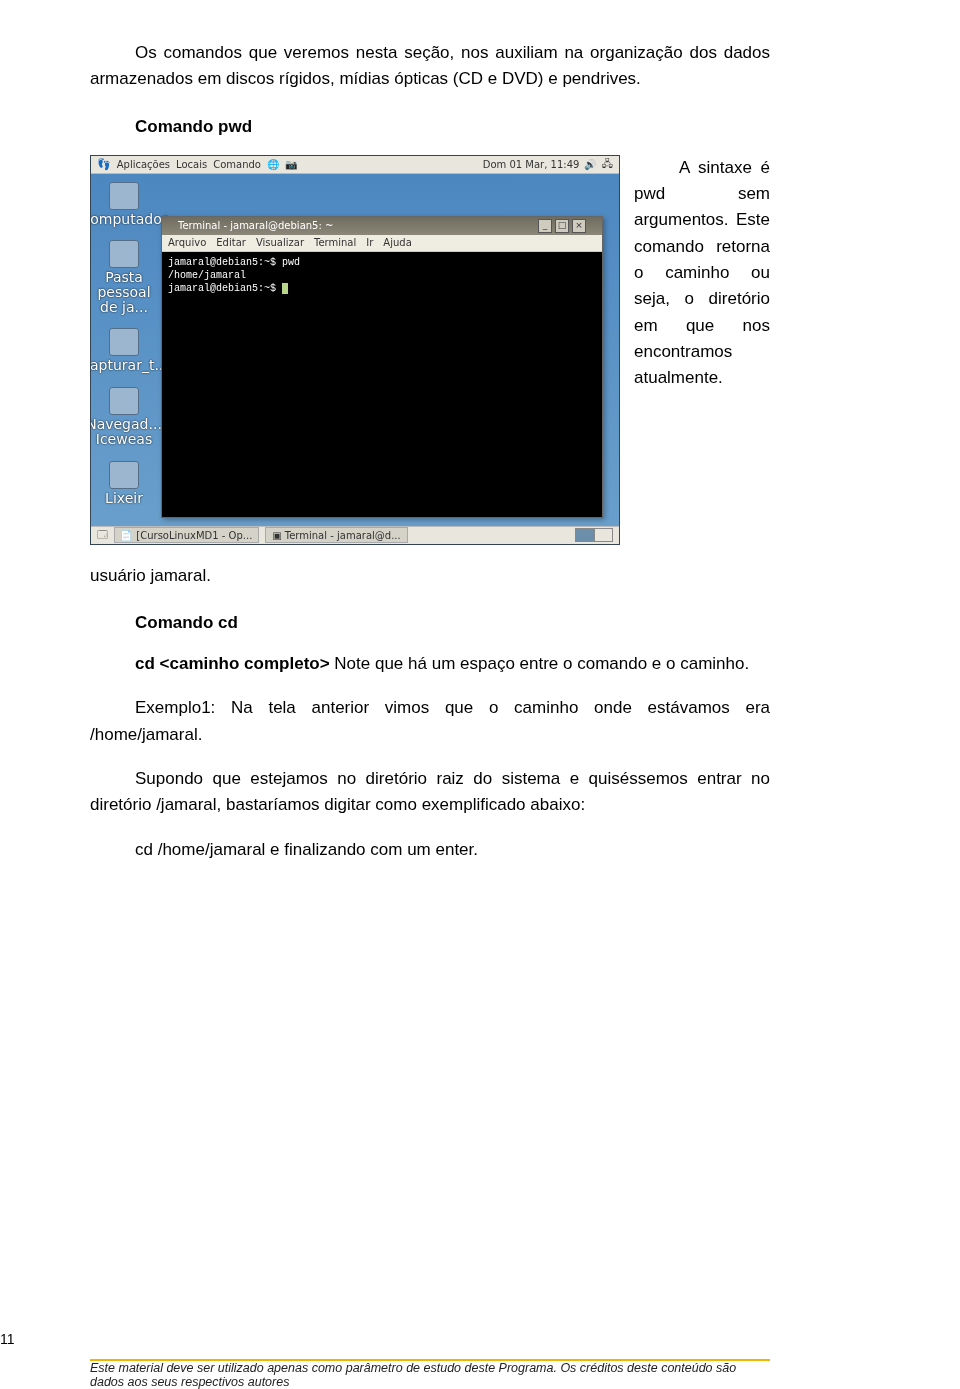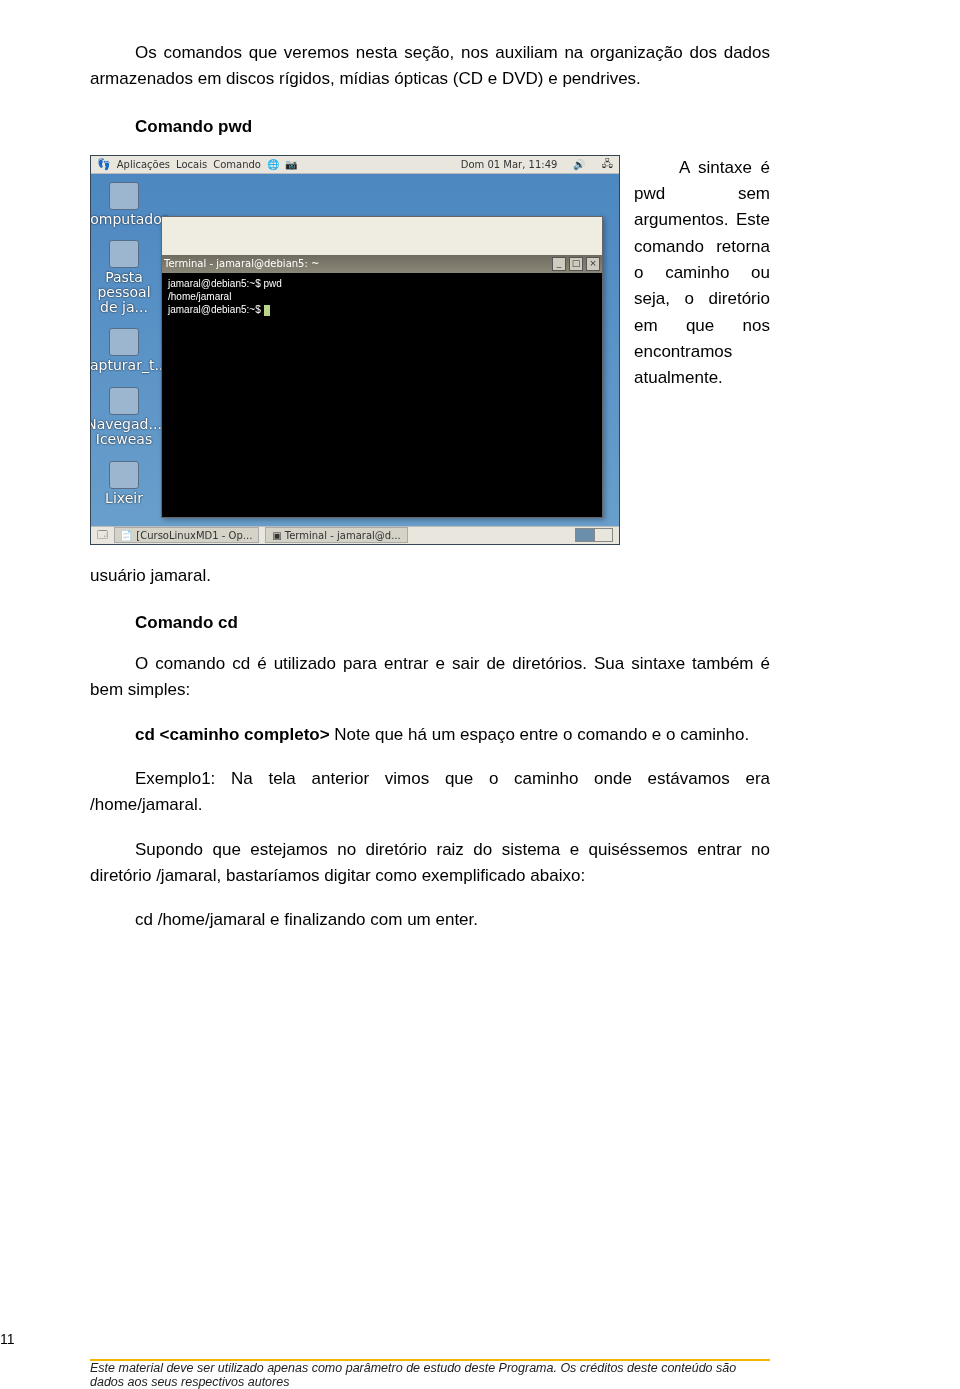--- a/index.html
+++ b/index.html
@@ -74,21 +74,21 @@
     background: #e9e6dd;
     border-bottom: 1px solid #bbb;
     display: flex;
     align-items: center;
     font-size: 10px;
     color: #333;
     padding: 0 6px;
     box-sizing: border-box;
   }
   .gnome-panel .left { display:flex; gap:6px; align-items:center; }
-  .gnome-panel .right { margin-left:auto; display:flex; gap:16px; align-items:center; }
+  .gnome-panel .right { margin-left:auto; display:flex; gap:5px; align-items:center; }
   .foot-icon { font-size:11px; }
   .gnome-bottom {
     position: absolute;
     bottom: 0; left: 0; right: 0;
     height: 18px;
     background: #e9e6dd;
     border-top: 1px solid #bbb;
     display:flex;
     align-items:center;
     font-size:10px;
@@ -114,26 +114,26 @@
 
   .term-window {
     position:absolute;
     top:60px; left:70px;
     width:440px; height:300px;
     border:1px solid #666;
     box-shadow:2px 2px 5px rgba(0,0,0,.3);
     background:#efece1;
     display:flex; flex-direction:column;
   }
-  .term-title { height:18px; background:linear-gradient(#6f6b5e,#8b8778); color:#fff; font-size:10px; display:flex; align-items:center; padding:0 2px;margin-top:38px; }
+  .term-title { height:18px; background:linear-gradient(#6f6b5e,#8b8778); color:#fff; font-size:10px; display:flex; align-items:center; padding:0 16px; }
   .term-title .wbtns { margin-left:auto; display:flex; gap:3px; }
   .wbtn { width:12px; height:12px; background:#cfcbbf; border:1px solid #555; font-size:9px; line-height:10px; text-align:center; color:#333; }
   .term-menu { height:16px; font-size:10px; display:flex; gap:10px; align-items:center; padding:0 6px; color:#333; background:#efece1; border-bottom:1px solid #ccc; }
   .term-menu span { }
-  .term-body { flex:1; background:#000; color:#fff; font-family:Liberation Sans, sans-serif; font-size:10px; padding:4px 6px; line-height:1.3; }
+  .term-body { flex:1; background:#000; color:#fff; font-family:Liberation Mono, monospace; font-size:10px; padding:4px 6px; line-height:1.3; }
   .term-body .prompt { color:#fff; }
   .term-body .cursor { display:inline-block; width:6px; height:11px; background:#b9d58a; vertical-align:middle; }
 
   .footer-line {
     position:absolute;
     bottom:28px; left:90px; right:90px;
     border-top:2px solid #f4b400;
   }
   .footer-center-num {
     position:absolute;
@@ -206,20 +206,28 @@
 
         <div class="term-window">
           <div class="term-title">
             <span>Terminal - jamaral@debian5: ~</span>
             <div class="wbtns">
               <div class="wbtn">_</div>
               <div class="wbtn">□</div>
               <div class="wbtn">×</div>
             </div>
           </div>
+          <div class="term-menu">
+            <span>Arquivo</span>
+            <span>Editar</span>
+            <span>Visualizar</span>
+            <span>Terminal</span>
+            <span>Ir</span>
+            <span>Ajuda</span>
+          </div>
           <div class="term-body">
             <div class="prompt">jamaral@debian5:~$ pwd</div>
             <div class="prompt">/home/jamaral</div>
             <div class="prompt"><span>jamaral@debian5:~$ </span><span class="cursor"></span></div>
           </div>
         </div>
 
         <div class="gnome-bottom">
           <span>🗔</span>
           <div class="taskbtn">
@@ -242,21 +250,20 @@
       <span class="side-indent"></span><span>A sintaxe é pwd</span>
       <span>sem argumentos. Este comando retorna o caminho ou seja, o diretório em que nos encontramos atualmente.</span><br><br>
       <span class="side-indent"></span>
     </div>
   </div>
 
   <p class="after-fig">usuário jamaral.</p>
 
   <div class="section-heading" style="margin-left:0; text-indent:45px;">Comando cd</div>
 
-  <p class="para indent">O comando cd é utilizado para entrar e sair de diretórios. Sua sintaxe também é bem simples:</p>
 
   <p class="para indent">
     <span class="bold">cd   &lt;caminho completo&gt;</span><span> Note que há um espaço entre o comando e o caminho.</span>
   </p>
 
   <p class="para indent">Exemplo1: Na tela anterior vimos que o caminho onde estávamos era /home/jamaral.</p>
 
   <p class="para indent">Supondo que estejamos no diretório raiz do sistema e quiséssemos entrar no diretório /jamaral, bastaríamos digitar como exemplificado abaixo:</p>
 
   <p class="para indent">cd   /home/jamaral e finalizando com um enter.</p>

